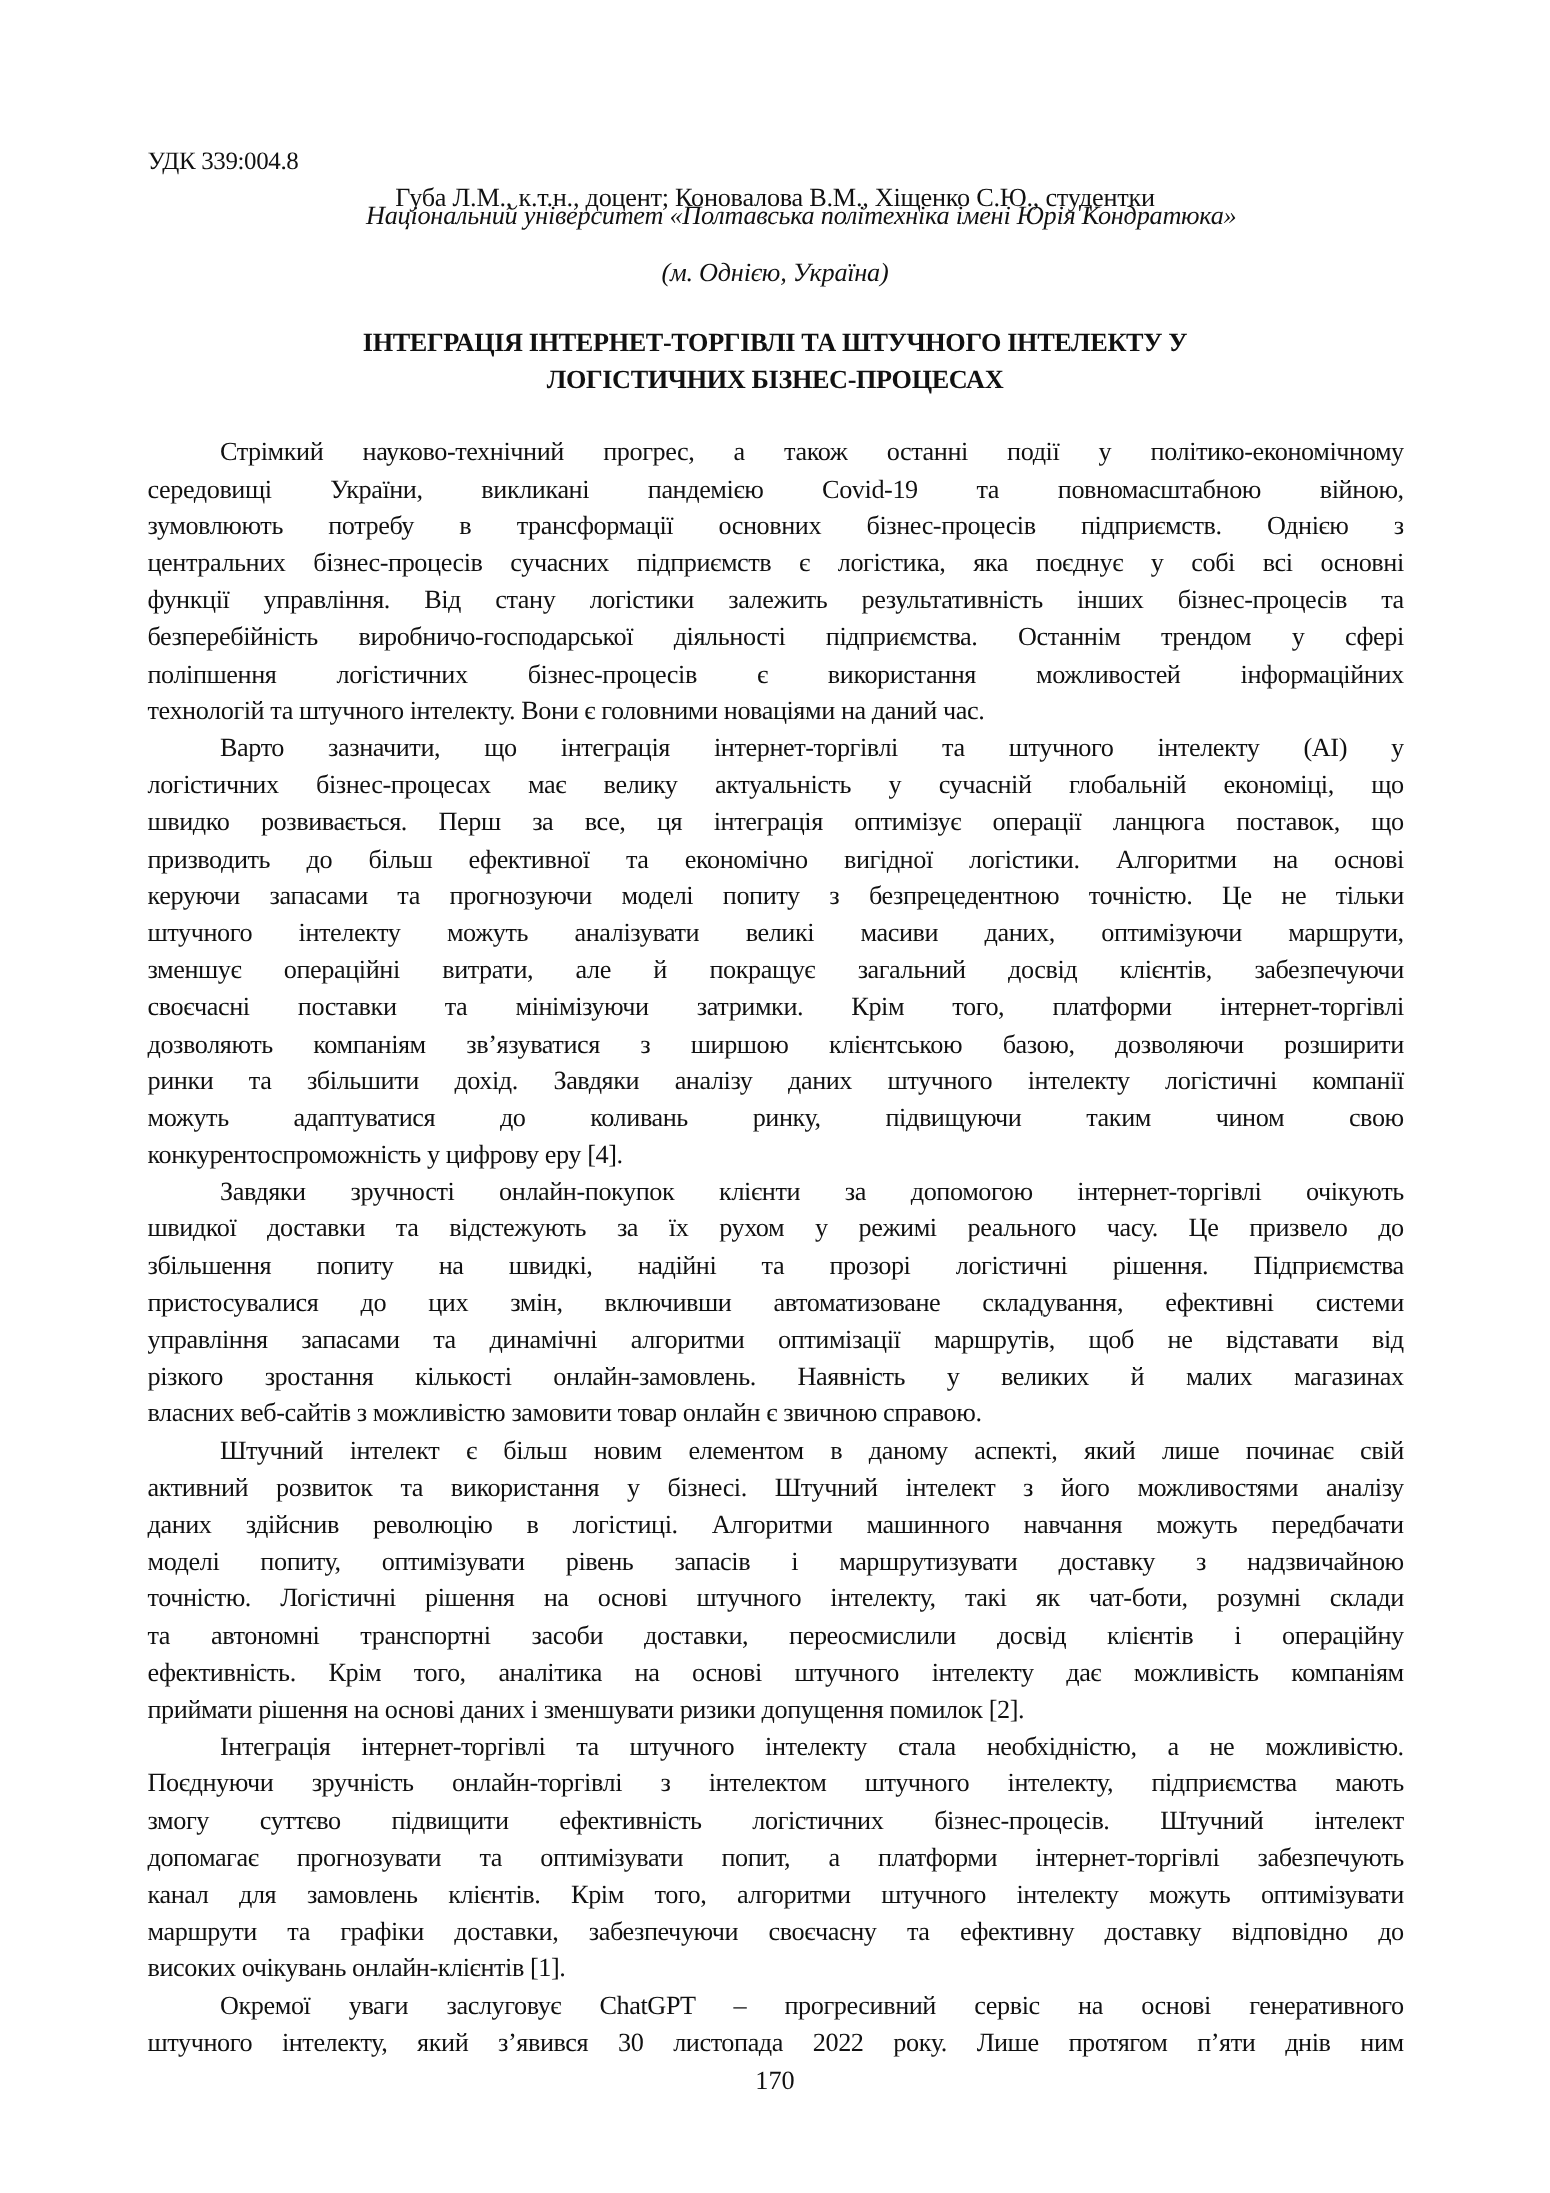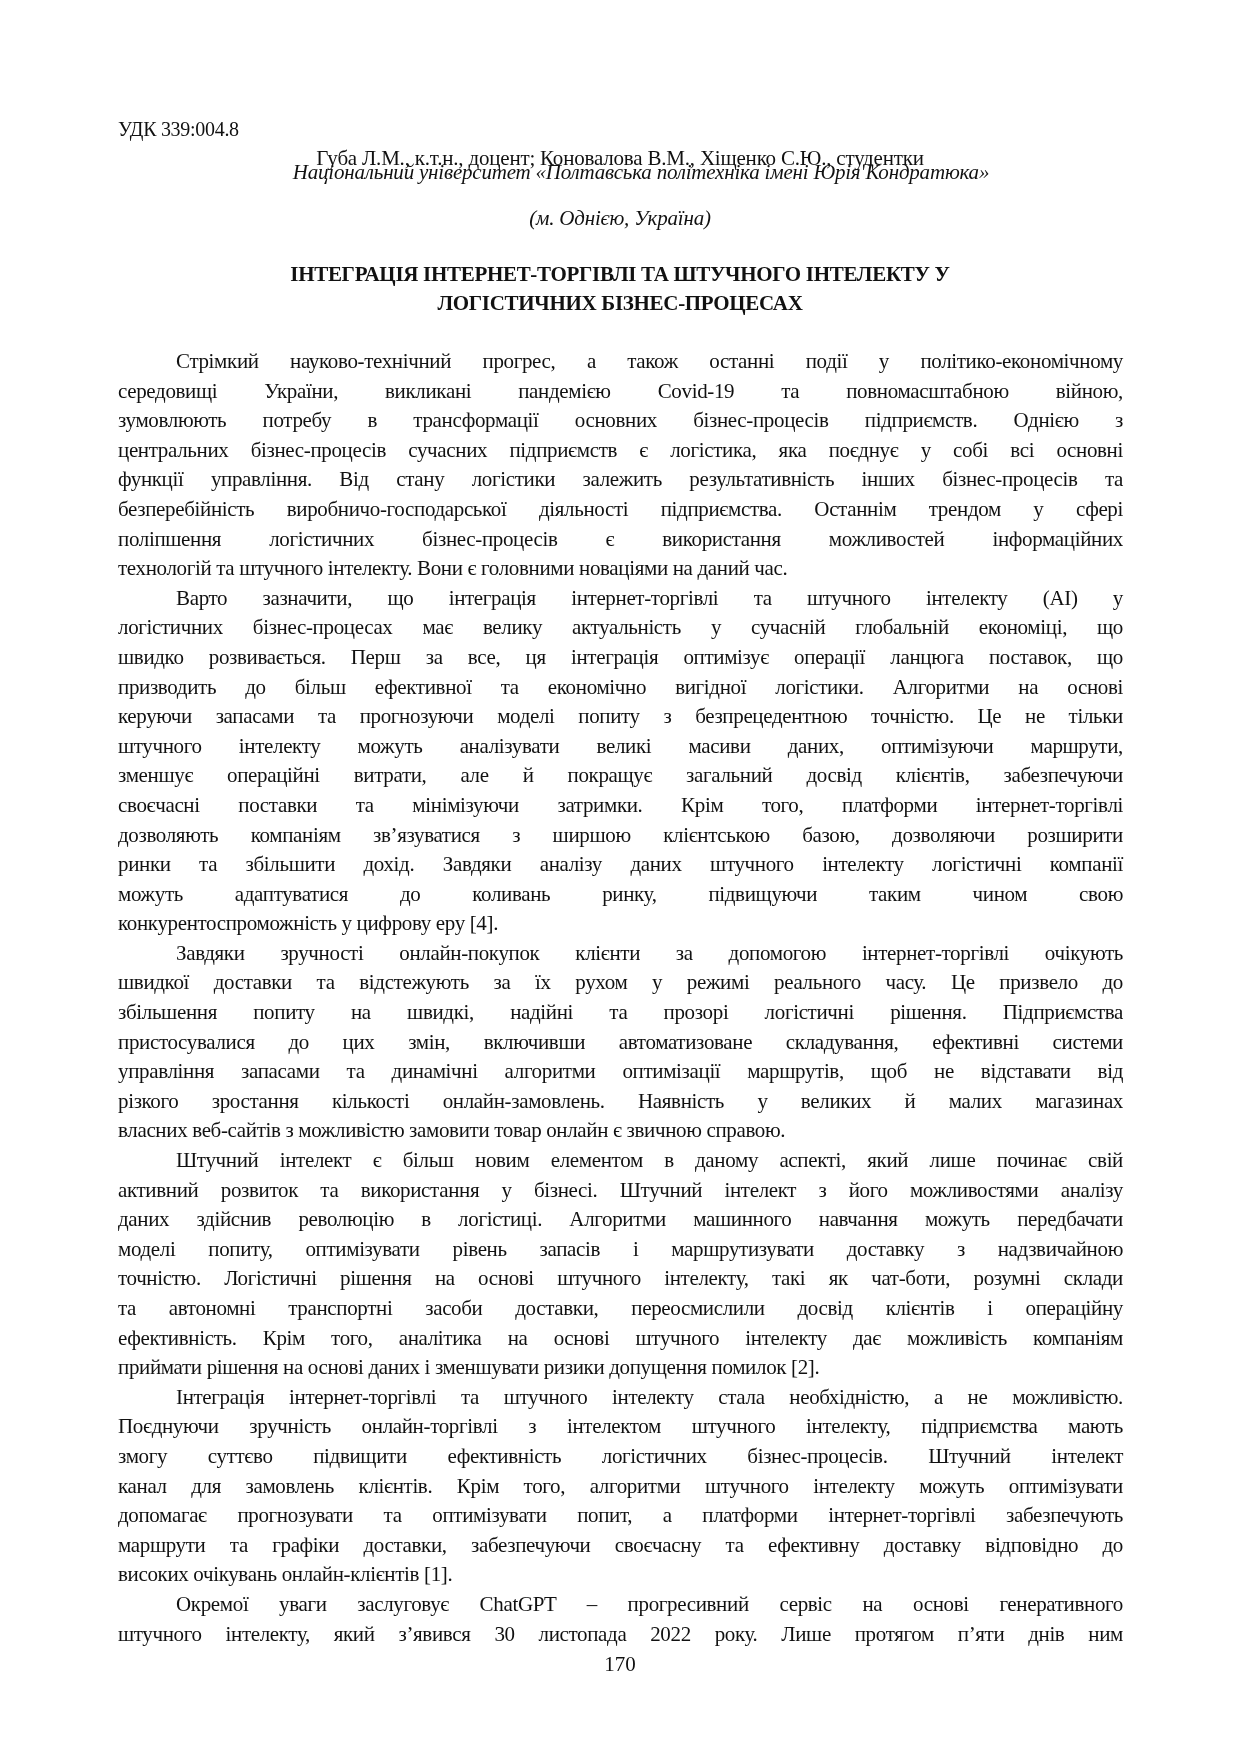--- a/index.html
+++ b/index.html
@@ -81,22 +81,22 @@
         <span class="line">моделі попиту, оптимізувати рівень запасів і маршрутизувати доставку з надзвичайною</span>
         <span class="line">точністю. Логістичні рішення на основі штучного інтелекту, такі як чат-боти, розумні склади</span>
         <span class="line">та автономні транспортні засоби доставки, переосмислили досвід клієнтів і операційну</span>
         <span class="line">ефективність. Крім того, аналітика на основі штучного інтелекту дає можливість компаніям</span>
         <span class="line last">приймати рішення на основі даних і зменшувати ризики допущення помилок [2].</span>
       </div>
       <div class="para">
         <span class="line first">Інтеграція інтернет-торгівлі та штучного інтелекту стала необхідністю, а не можливістю.</span>
         <span class="line">Поєднуючи зручність онлайн-торгівлі з інтелектом штучного інтелекту, підприємства мають</span>
         <span class="line">змогу суттєво підвищити ефективність логістичних бізнес-процесів. Штучний інтелект</span>
+        <span class="line">допомагає прогнозувати та оптимізувати попит, а платформи інтернет-торгівлі забезпечують</span>
         <span class="line">канал для замовлень клієнтів. Крім того, алгоритми штучного інтелекту можуть оптимізувати</span>
-        <span class="line">допомагає прогнозувати та оптимізувати попит, а платформи інтернет-торгівлі забезпечують</span>
         <span class="line">маршрути та графіки доставки, забезпечуючи своєчасну та ефективну доставку відповідно до</span>
         <span class="line last">високих очікувань онлайн-клієнтів [1].</span>
       </div>
       <div class="para">
         <span class="line first">Окремої уваги заслуговує ChatGPT – прогресивний сервіс на основі генеративного</span>
         <span class="line">штучного інтелекту, який з’явився 30 листопада 2022 року. Лише протягом п’яти днів ним</span>
       </div>
     </div>
 
   <div class="pageno">170</div>

